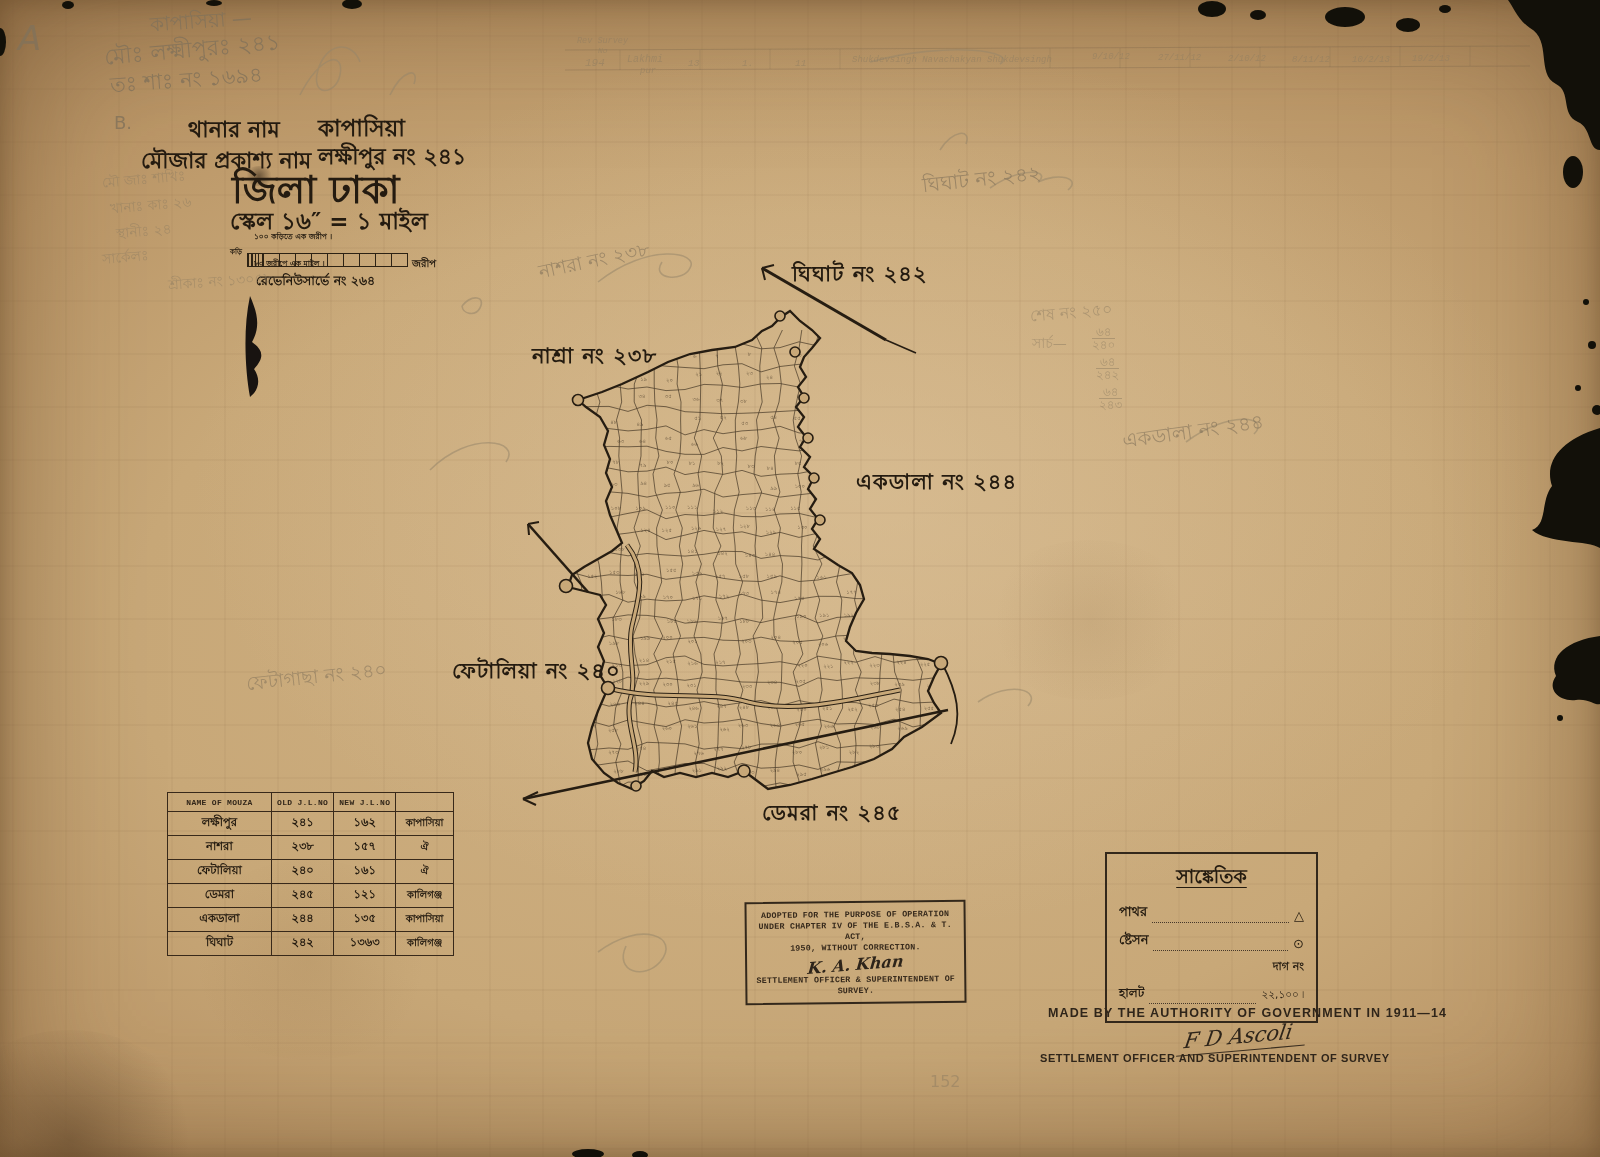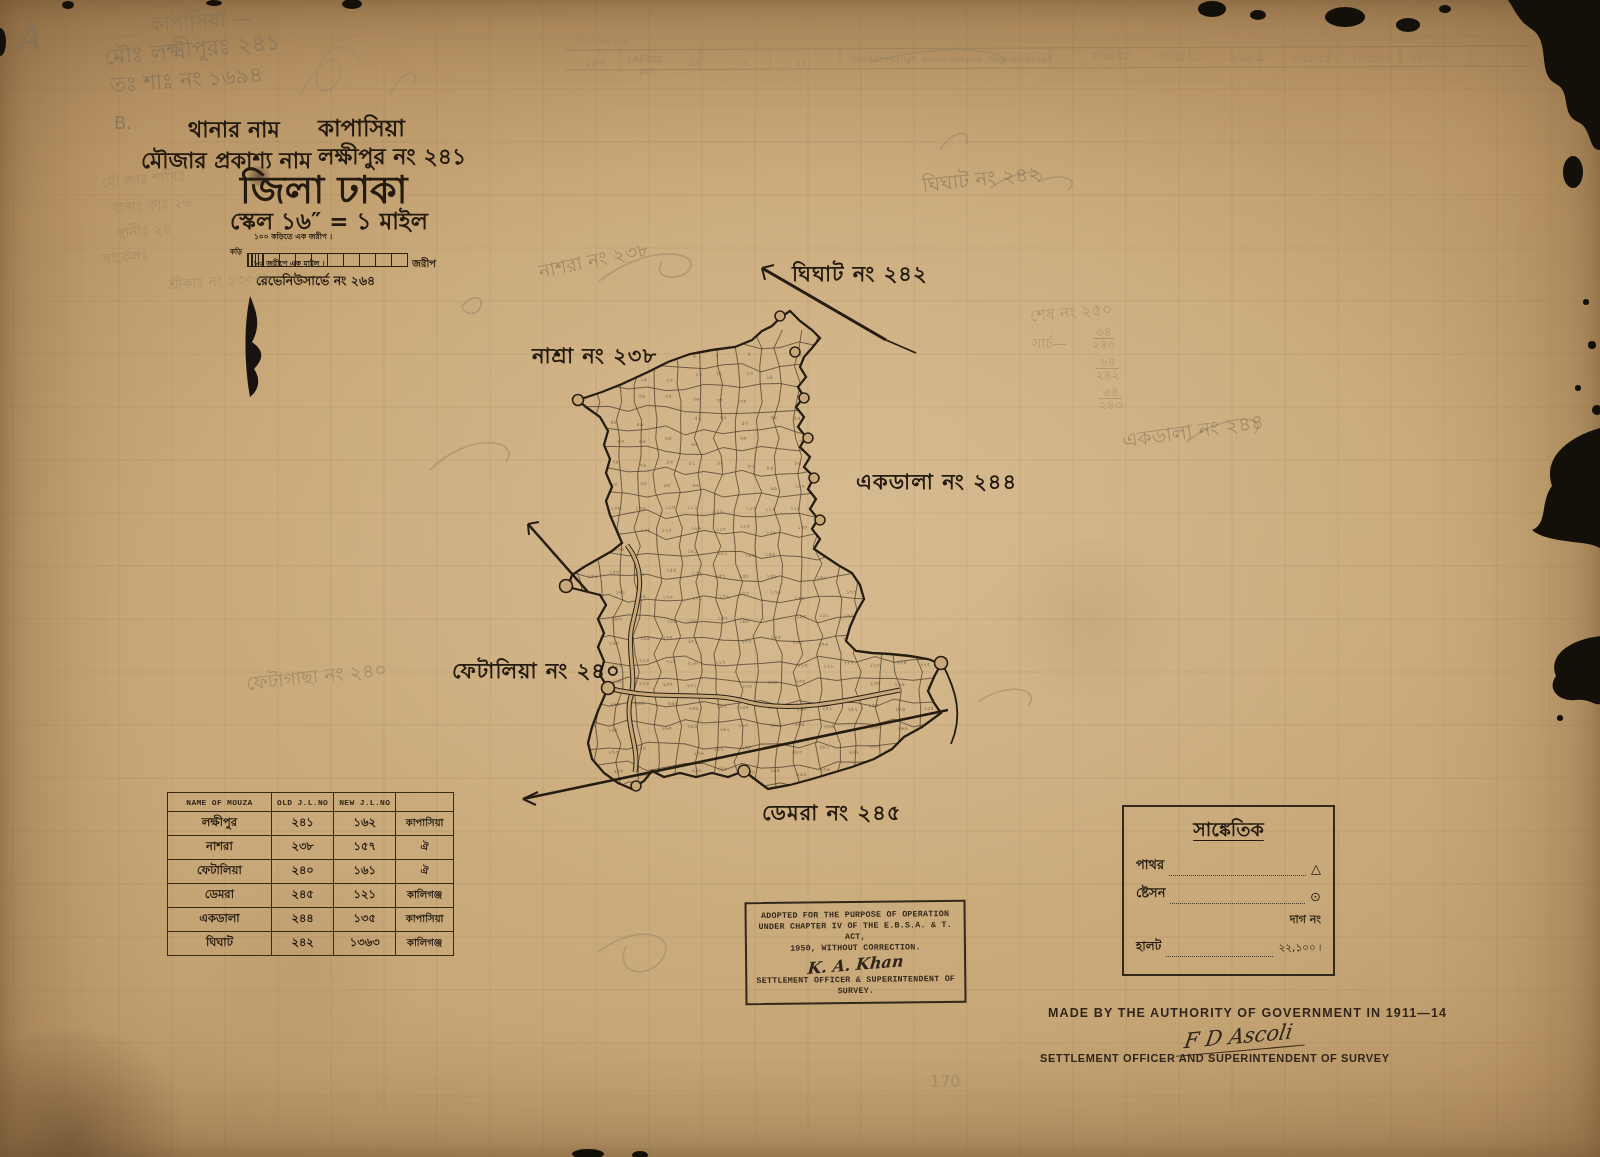--- a/index.html
+++ b/index.html
@@ -527,21 +527,21 @@
     <ellipse cx="0" cy="42" rx="6" ry="14"></ellipse>
     <ellipse cx="588" cy="1154" rx="16" ry="5"></ellipse>
       <ellipse cx="640" cy="1155" rx="8" ry="4"></ellipse>
   </g>
 </svg>
 
 <div class="abs ink" style="left:188px;top:112px;font-size:22px;">থানার নাম</div>
 <div class="abs ink" style="left:318px;top:110px;font-size:23px;">কাপাসিয়া</div>
 <div class="abs ink" style="left:141px;top:143px;font-size:22px;">মৌজার প্রকাশ্য নাম</div>
 <div class="abs ink" style="left:318px;top:139px;font-size:22px;">লক্ষীপুর নং ২৪১</div>
-<div class="abs ink" style="left:240px;top:160px;font-size:38px;">জিলা ঢাকা</div>
+<div class="abs ink" style="left:232px;top:160px;font-size:38px;">জিলা ঢাকা</div>
 <div class="abs ink" style="left:230px;top:203px;font-size:23px;">স্কেল ১৬″ = ১ মাইল</div>
 
 <div class="abs ink" style="left:254px;top:231px;font-size:7.5px;">১০০ কড়িতে এক জরীপ ।</div>
 <div class="abs ink" style="left:254px;top:258px;font-size:7.5px;">৮০ জরীপে এক মাইল ।</div>
 <div class="abs ink" style="left:230px;top:246px;font-size:7px;">কড়ি</div>
 <div class="sbar" style="left:247px;top:253px;">
   <div class="seg hatch"></div>
   <div class="seg"></div>
     <div class="seg"></div>
   <div class="seg"></div>
@@ -582,21 +582,21 @@
     <div>২৪০</div>
   </div>
 <div class="frac" style="left:1096px;top:356px;">
   <div class="nu">৬৪</div>
     <div>২৪২</div>
   </div>
 <div class="frac" style="left:1099px;top:386px;">
   <div class="nu">৬৪</div>
     <div>২৪৩</div>
   </div>
-<div class="abs pencil-faint" style="left:930px;top:1072px;font-size:16px;">170</div>
+<div class="abs pencil-faint" style="left:930px;top:1072px;font-size:16px;">152</div>
 
 <div class="abs pencil-faint mono" style="left:577px;top:36px;font-size:8.5px;font-style:italic;">Rev Survey</div>
 <div class="abs pencil-faint mono" style="left:598px;top:46px;font-size:8px;font-style:italic;">No</div>
 <div class="abs pencil-faint mono" style="left:585px;top:57px;font-size:11px;font-style:italic;">194</div>
 <div class="abs pencil-faint mono" style="left:627px;top:54px;font-size:10px;font-style:italic;">Lakhmi</div>
 <div class="abs pencil-faint mono" style="left:640px;top:66px;font-size:9px;font-style:italic;">pur</div>
 <div class="abs pencil-faint mono" style="left:688px;top:58px;font-size:9.5px;font-style:italic;">13</div>
 <div class="abs pencil-faint mono" style="left:742px;top:58px;font-size:9.5px;font-style:italic;">1.</div>
 <div class="abs pencil-faint mono" style="left:795px;top:58px;font-size:9.5px;font-style:italic;">11</div>
 <div class="abs pencil-faint mono" style="left:852px;top:55px;font-size:9px;font-style:italic;">Shukdevsingh  Navachakyan  Shukdevsingh</div>
@@ -656,21 +656,21 @@
 
 <div class="stamp" style="left:745px;top:901px;width:205px;padding:7px 6px 5px 6px;">
   <div class="ln">ADOPTED FOR THE PURPOSE OF OPERATION</div>
   <div class="ln">UNDER CHAPTER IV OF THE E.B.S.A. &amp; T. ACT,</div>
   <div class="ln">1950, WITHOUT CORRECTION.</div>
   <div class="sig" style="font-size:16px;transform:rotate(-4deg) skewX(-10deg);margin:1px 0;">K. A. Khan</div>
   <div class="ln">SETTLEMENT OFFICER &amp; SUPERINTENDENT OF</div>
   <div class="ln">SURVEY.</div>
 </div>
 
-<div class="legend" style="left:1105px;top:805px;width:185px;margin-left:17px;">
+<div class="legend" style="left:1105px;top:852px;width:185px;">
   <div class="ttl">সাঙ্কেতিক</div>
   <div class="lrow">
     <span>পাথর</span>
     <span class="lead"></span>
     <span class="sym">△</span>
   </div>
   <div class="lrow">
     <span>ষ্টেসন</span>
     <span class="lead"></span>
     <span class="sym">⊙</span>

